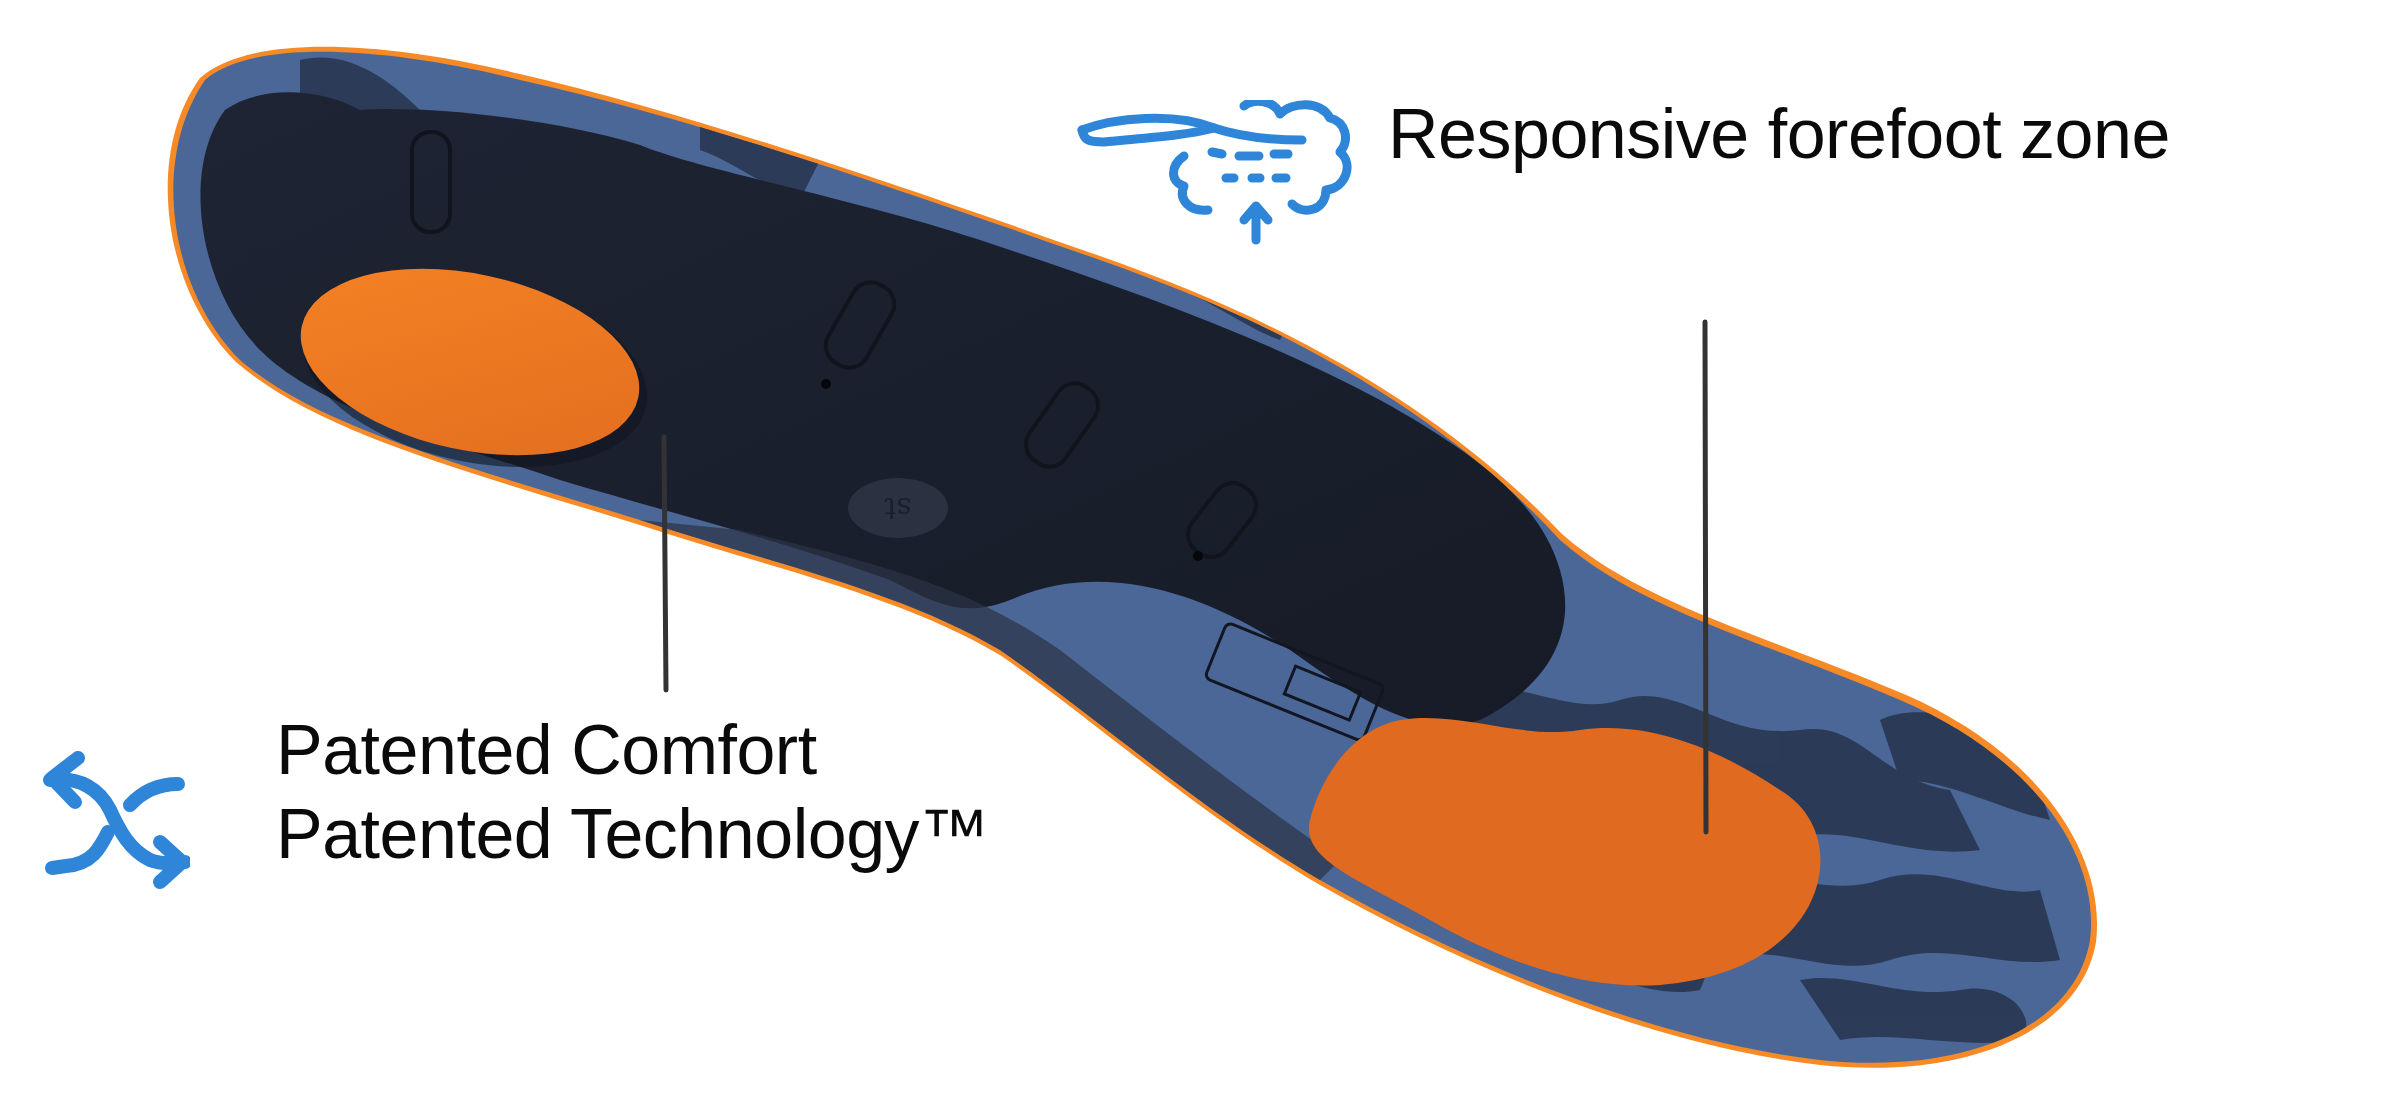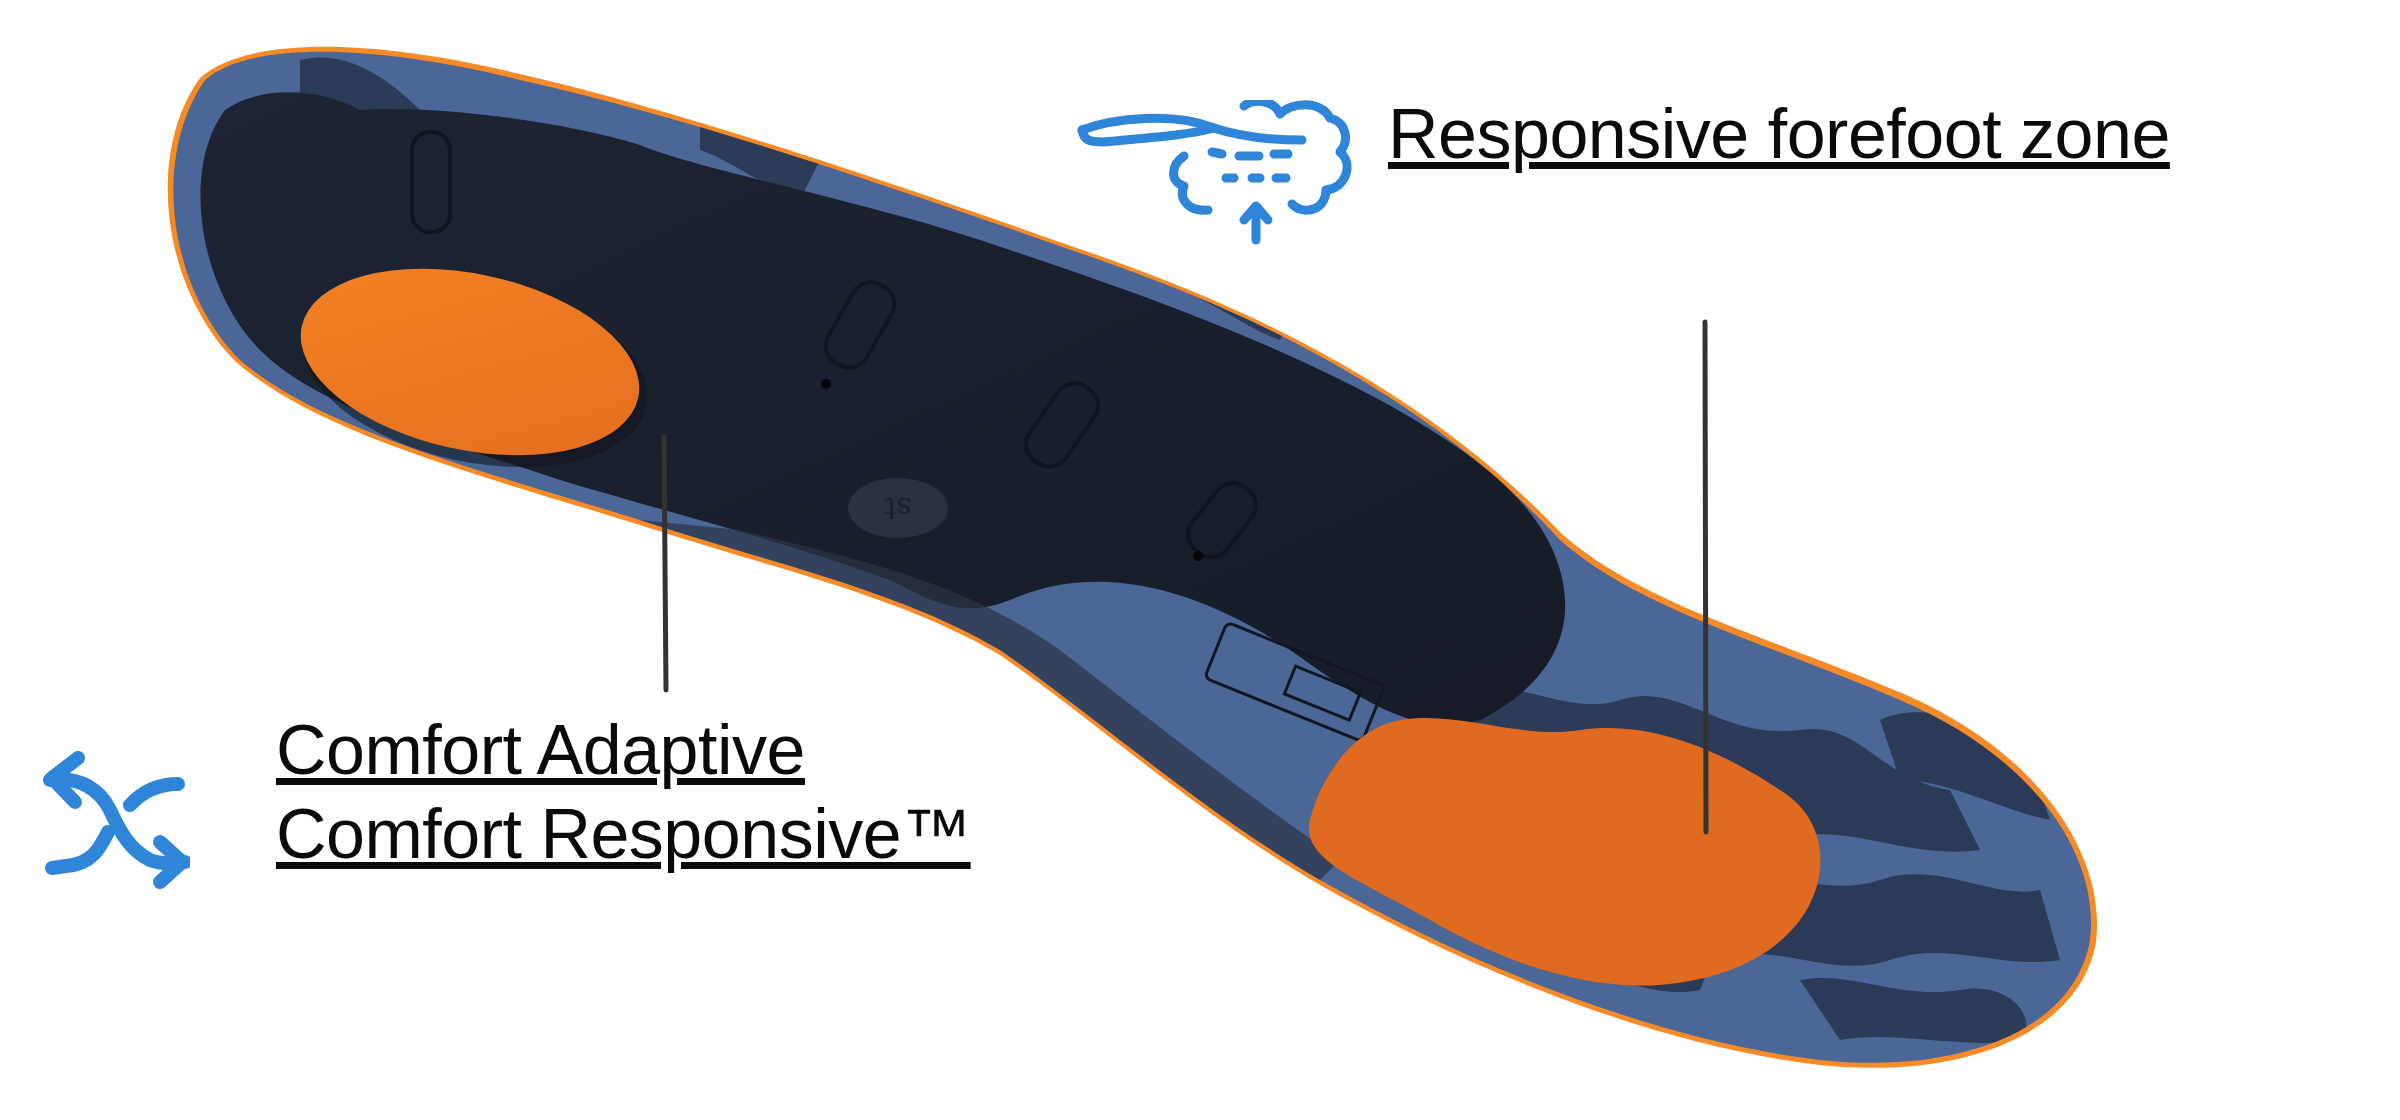--- a/index.html
+++ b/index.html
@@ -2,21 +2,21 @@
 <html><head>
 <meta charset="utf-8">
 <style>
   html, body { margin: 0; padding: 0; background: #ffffff; }
   body { width: 2400px; height: 1120px; position: relative; overflow: hidden; font-family: "Liberation Sans", sans-serif; }
   .scene { position: absolute; left: 0; top: 0; width: 2400px; height: 1120px; }
   .callout-text {
     position: absolute; color: #0a0a0a; font-family: "Liberation Sans", sans-serif;
     font-weight: 400; letter-spacing: -0.5px;
   }
-  .callout-text .line { display: block; white-space: nowrap; text-decoration: underline; }
+  .callout-text .line { display: block; white-space: nowrap; }
   #forefoot-text { left: 1388px; top: 92px; font-size: 70px; line-height: 84px; }
   #act-text { left: 276px; top: 708px; font-size: 70px; line-height: 84px; }
   .icon { position: absolute; }
 </style>
 </head>
 <body>
 
 <div class="scene">
 
   <svg class="scene" viewBox="0 0 2400 1120" width="2400" height="1120">
@@ -105,16 +105,16 @@
     <g fill="none" stroke="#2f86d8" stroke-width="14" stroke-linecap="round" stroke-linejoin="round">
       <path d="M20,30 C50,26 70,40 80,60 C90,82 100,100 120,110 C135,116 150,112 155,112"></path>
       <path d="M48,8 L22,28 L45,52"></path>
       <path d="M130,92 L152,112 L130,132"></path>
       <path d="M100,55 C112,42 128,34 148,34"></path>
       <path d="M78,82 C70,98 62,114 36,116 L22,118"></path>
     </g>
   </svg>
 
   <div id="act-text" class="callout-text">
-    <span class="line">Comfort Adaptive</span>
-    <span class="line">Comfort Responsive™</span>
+    <span class="line">Patented Comfort</span>
+    <span class="line">Patented Technology™</span>
   </div>
 </div>
 
 </body></html>

